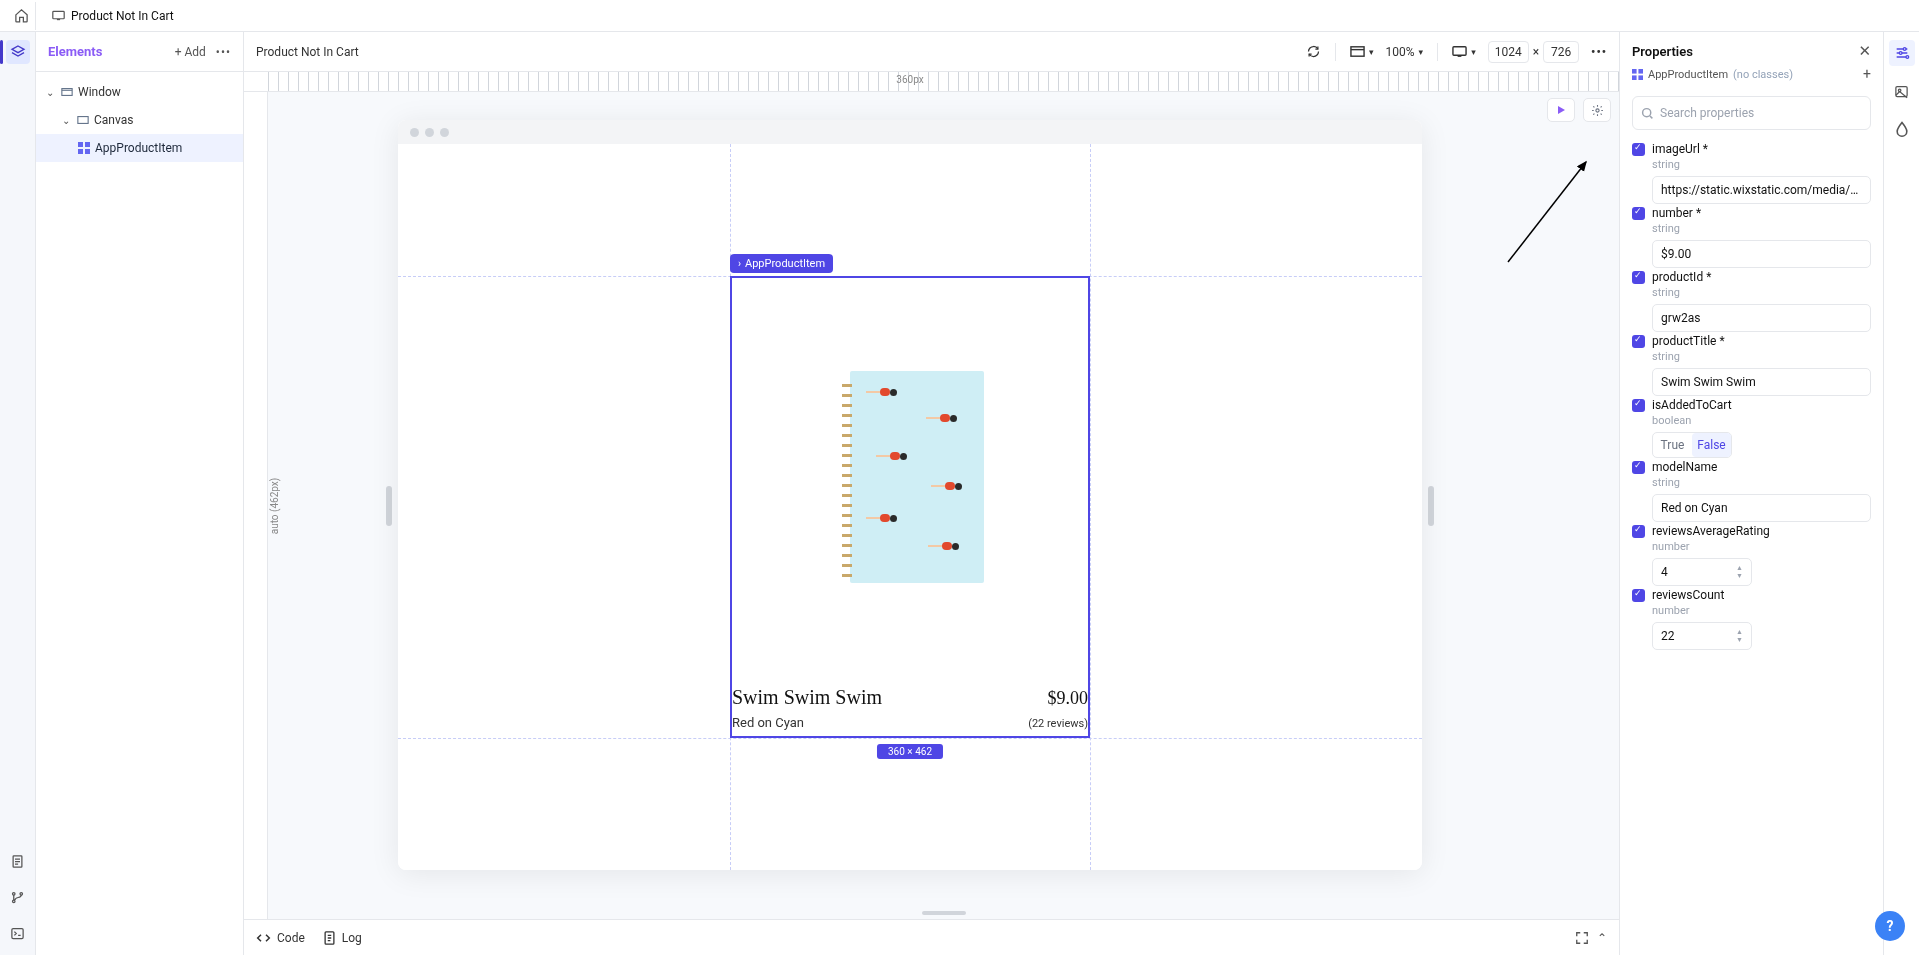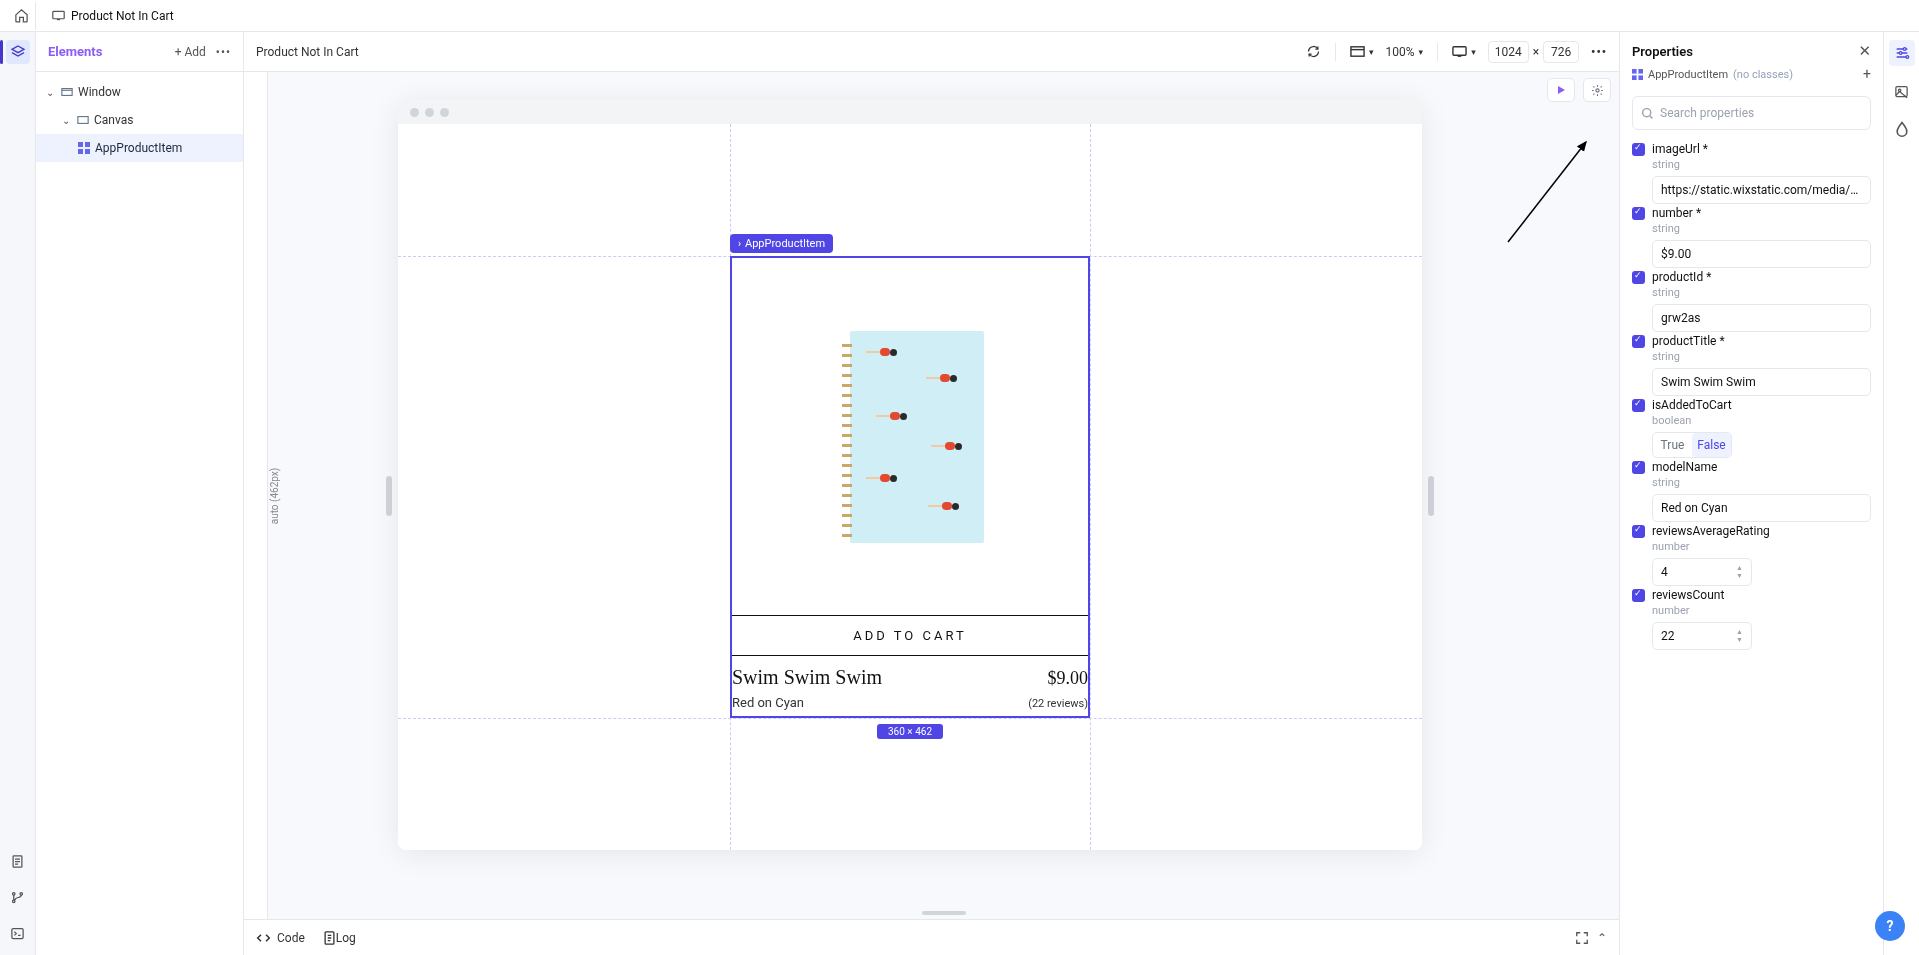--- a/index.html
+++ b/index.html
@@ -224,20 +224,24 @@
           <span>×</span>
           <span style="border:1px solid #e5e7eb;padding:3px 6px;border-radius:4px;min-width:36px;text-align:center">726</span>
         </div>
         <div class="grp">
             <span style="letter-spacing:1px;font-weight:700">•••</span>
           </div>
       </div>
     </div>
 
     <div class="stage-wrap">
+      <div class="ruler-h">
+        <div class="ticks"></div>
+        <div class="lbl" style="left:calc(24px + 130px + 512px)">360px</div>
+      </div>
       <div class="workspace">
         <div class="ruler-v">
           <div class="lbl">auto (462px)</div>
         </div>
         <div class="canvas-area">
           <div class="handle" style="left:118px"></div>
           <div class="handle" style="left:1160px"></div>
 
           <div class="window-frame">
             <div class="window-titlebar">
@@ -287,21 +291,20 @@
                           <div class="body"></div>
                           <div class="head"></div>
                         </div>
                       <div class="swimmer" style="left:92px;top:168px">
                           <div class="arm"></div>
                           <div class="body"></div>
                           <div class="head"></div>
                         </div>
                     </div>
                   </div>
-                  <div class="btn">ADD TO CART</div>
                   <div class="info">
                     <div class="line1">
                       <span class="title">Swim Swim Swim</span>
                       <span class="price">$9.00</span>
                     </div>
                     <div class="line2">
                       <span class="model">Red on Cyan</span>
                       <span class="reviews">(22 reviews)</span>
                     </div>
                   </div>
@@ -339,21 +342,21 @@
       </div>
     </div>
 
     <div class="bottombar">
       <div style="display:flex;align-items:center;gap:6px">
         <svg width="15" height="12" viewBox="0 0 18 12" fill="none" stroke="#333" stroke-width="1.8">
             <path d="M6 2L2 6l4 4M12 2l4 4-4 4"></path>
           </svg>
         <span>Code</span>
       </div>
-      <div style="display:flex;">
+      <div style="display:flex;gap:6px">
         <svg width="13" height="14" viewBox="0 0 14 16" fill="none" stroke="#333" stroke-width="1.5">
             <rect x="2" y="1" width="10" height="14" rx="1"></rect>
             <path d="M5 5h4M5 8h4M5 11h3"></path>
           </svg>
         <span>Log</span>
       </div>
       <div class="right">
         <span>
             <svg width="14" height="14" viewBox="0 0 16 16" fill="none" stroke="#555" stroke-width="1.5">
               <path d="M2 6V2h4M14 10v4h-4M10 2h4v4M6 14H2v-4"></path>

